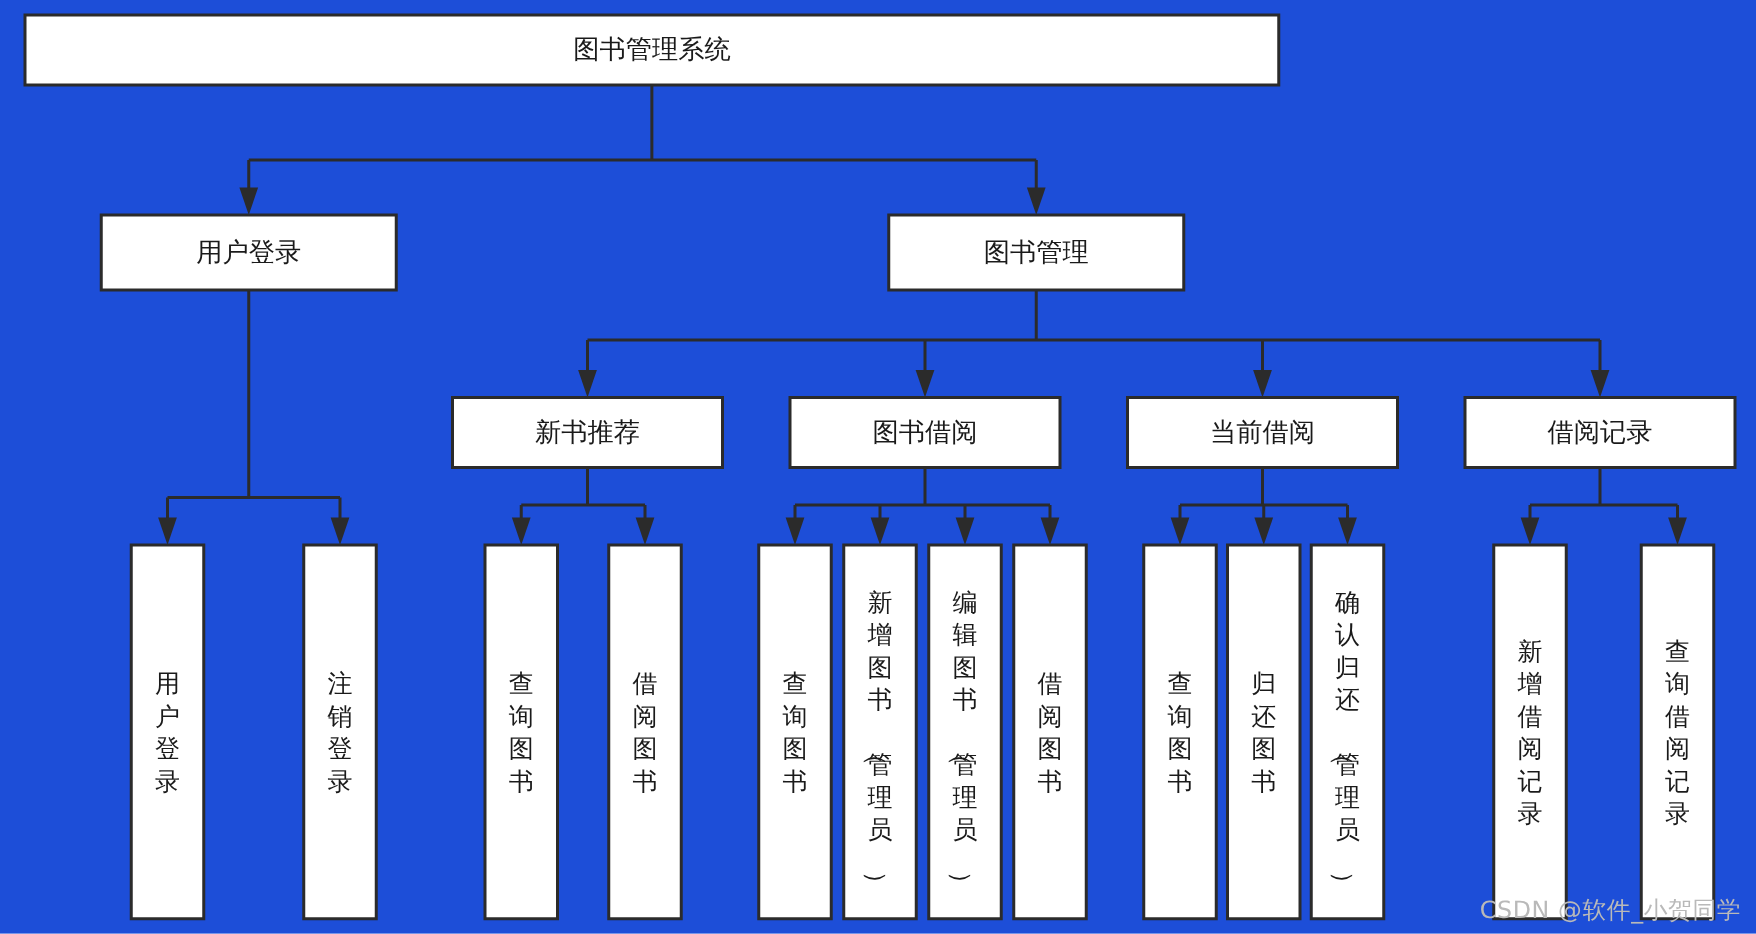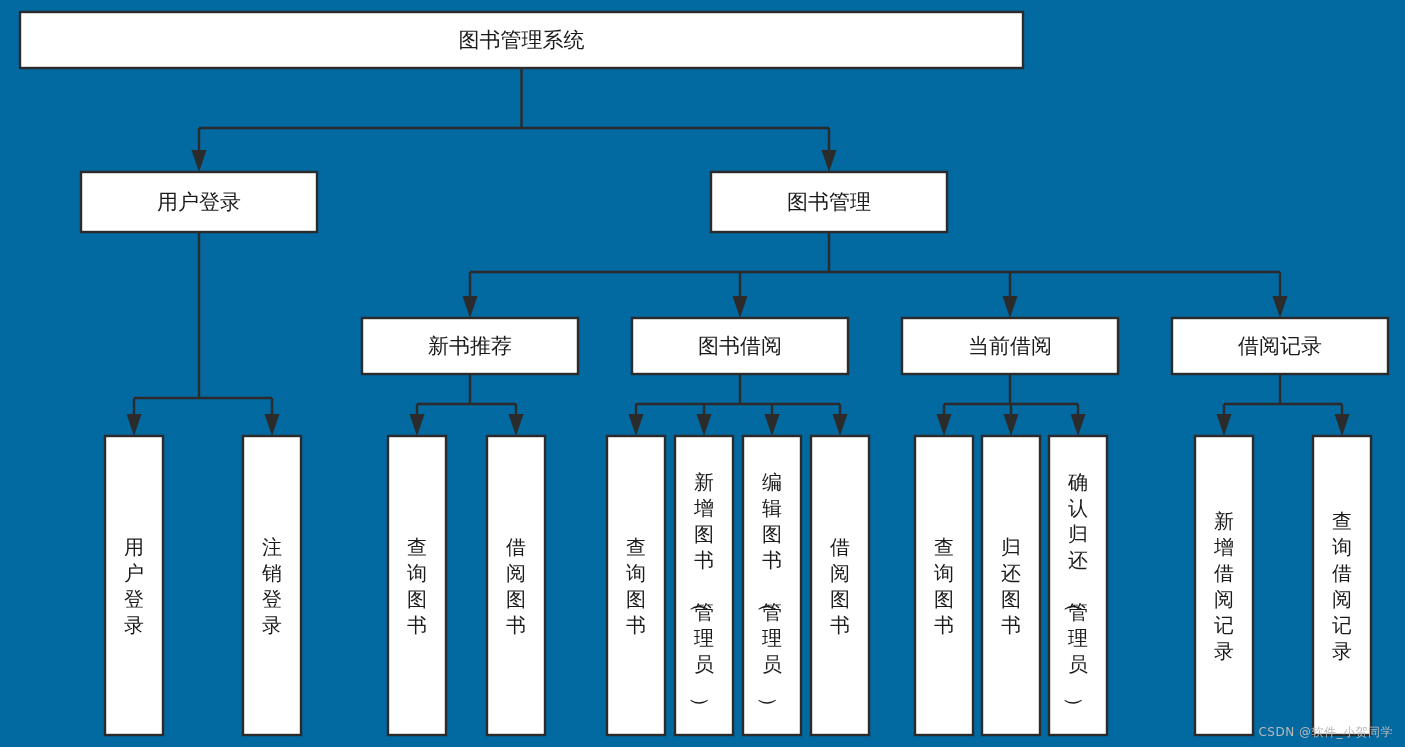--- a/index.html
+++ b/index.html
@@ -8,21 +8,21 @@
     padding: 0;
     background: #ffffff;
   }
   body {
     font-family: "DejaVu Sans", "Liberation Sans", sans-serif;
   }
   #diagram-root {
     position: relative;
     width: 1405px;
     height: 747px;
-    background: #0369a1;
+    background: #1d4ed8;
     overflow: hidden;
   }
   svg#tree-svg {
     position: absolute;
     left: 0;
     top: 0;
     width: 1405px;
     height: 747px;
     display: block;
   }
@@ -52,21 +52,21 @@
     font-family: "DejaVu Sans", "Liberation Sans", sans-serif;
     font-size: 20px;
     fill: #1a1a1a;
     text-anchor: middle;
   }
   .watermark {
     position: absolute;
     right: 12px;
     bottom: 6px;
     font-family: "DejaVu Sans", "Liberation Sans", sans-serif;
-    font-size: 12px;
+    font-size: 19px;
     color: #b9b9b9;
     white-space: nowrap;
     letter-spacing: 0.5px;
     pointer-events: none;
   }
 </style>
 </head>
 <body>
 
 <div id="diagram-root">

